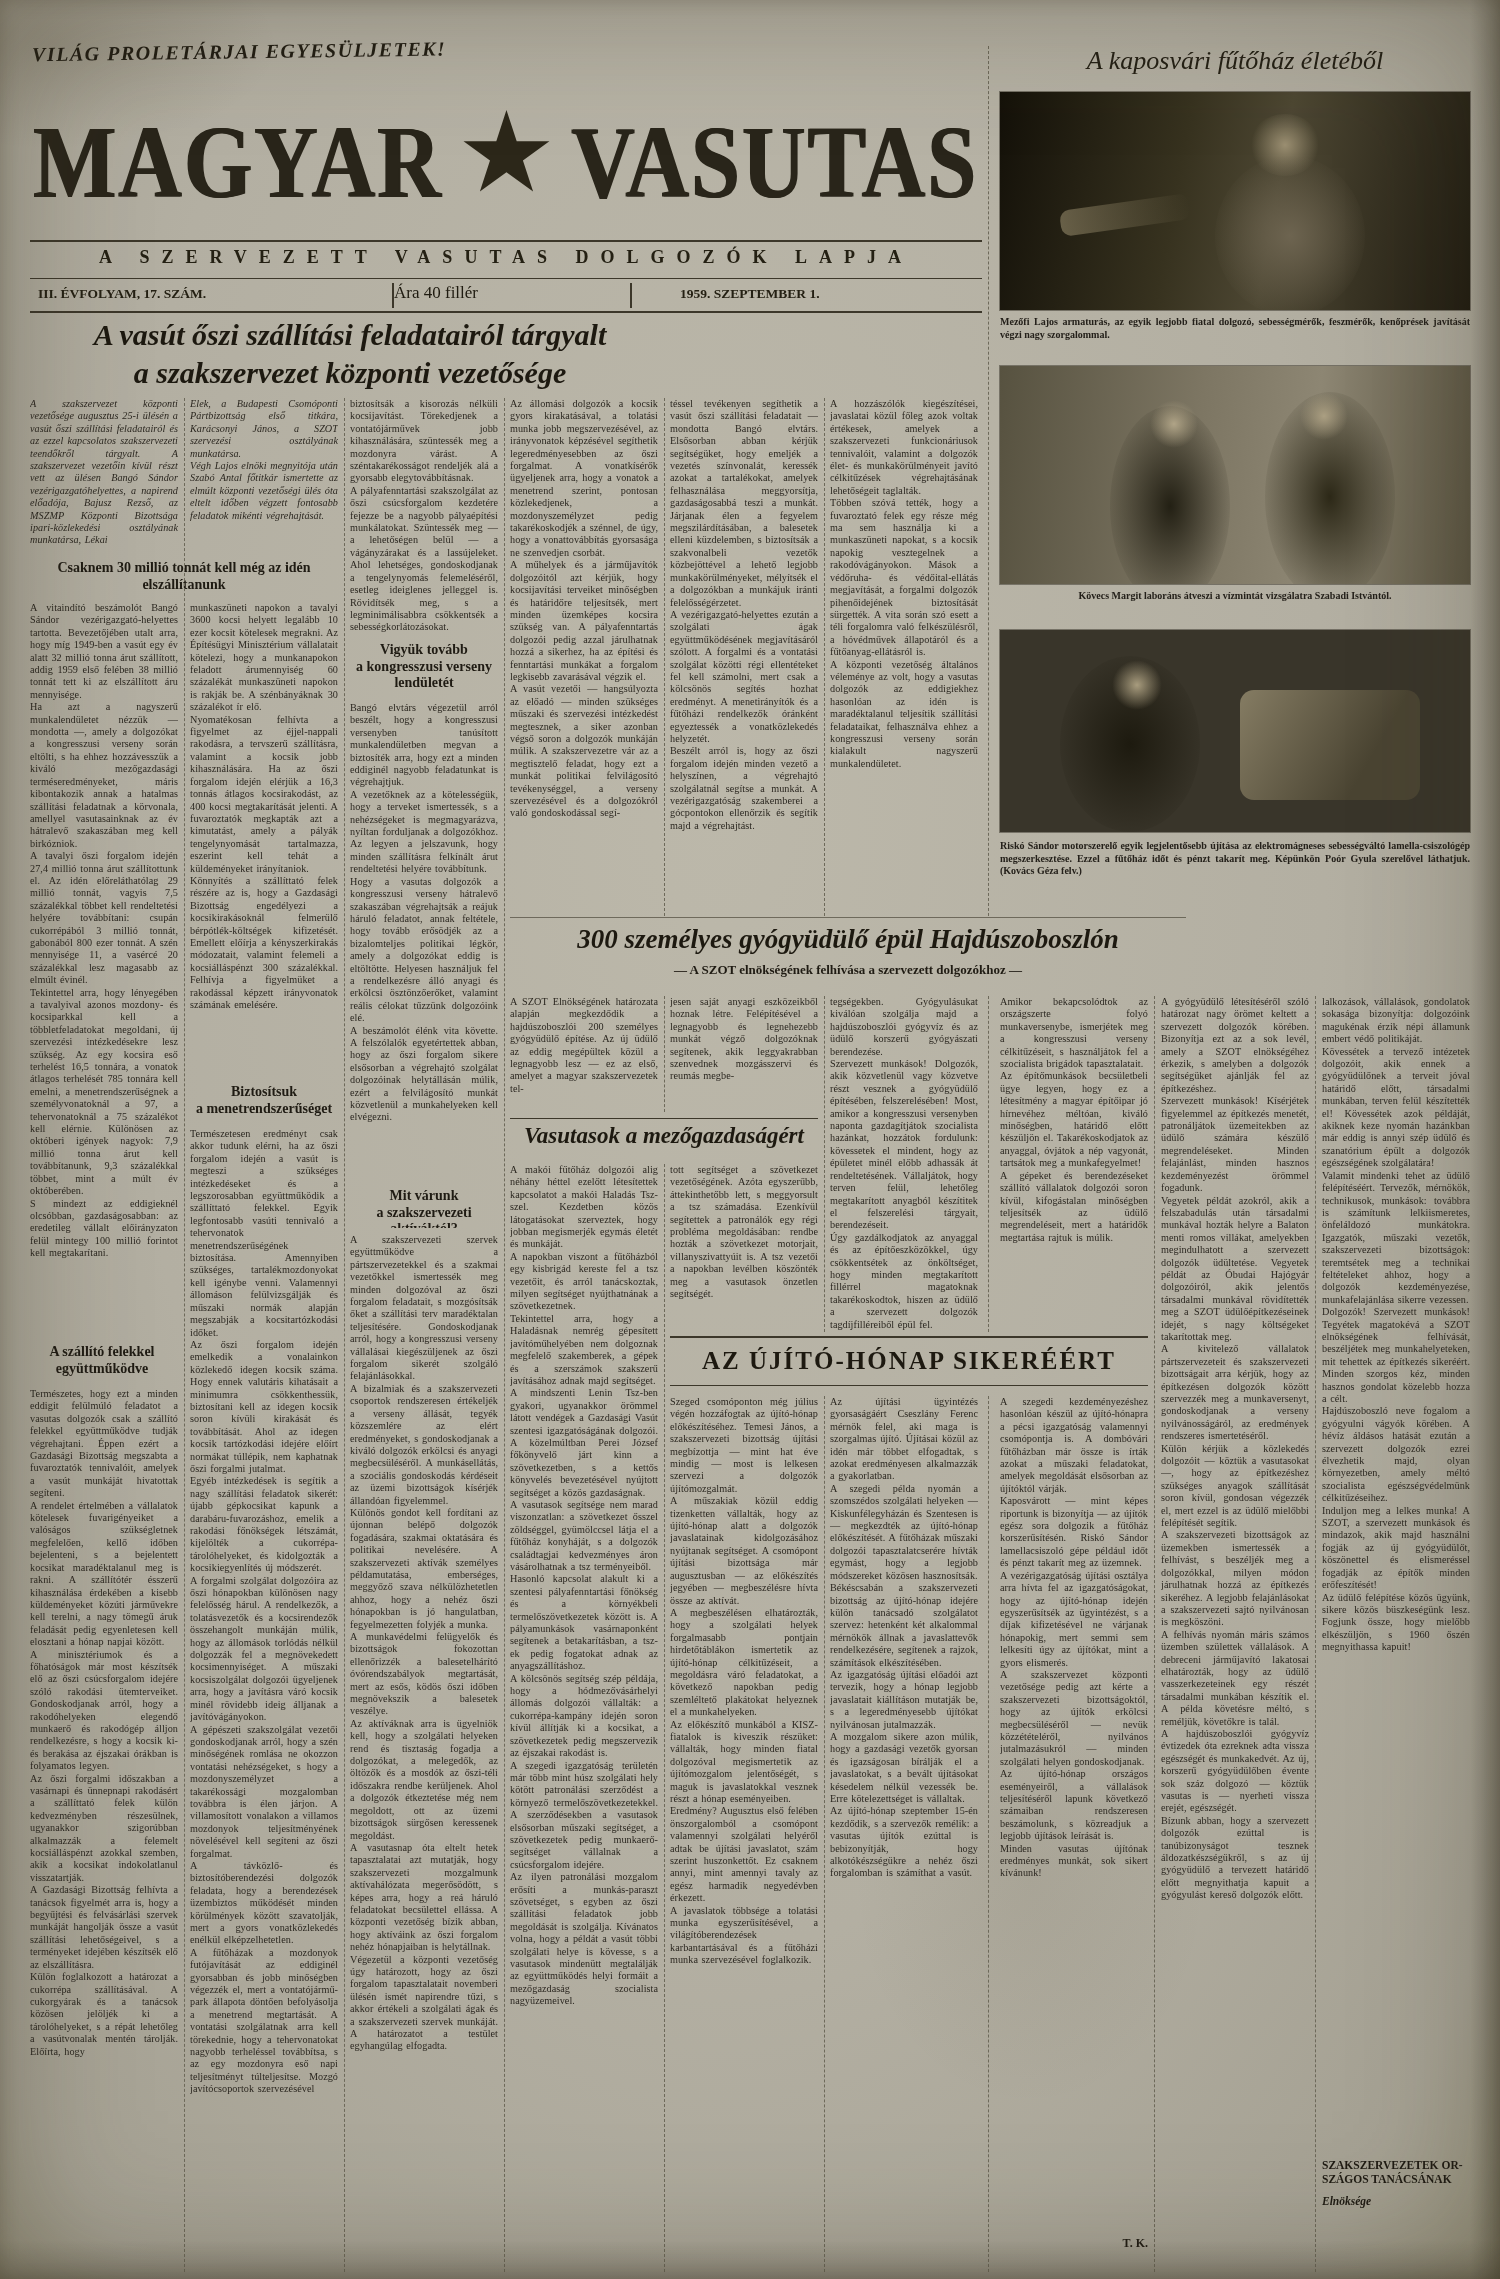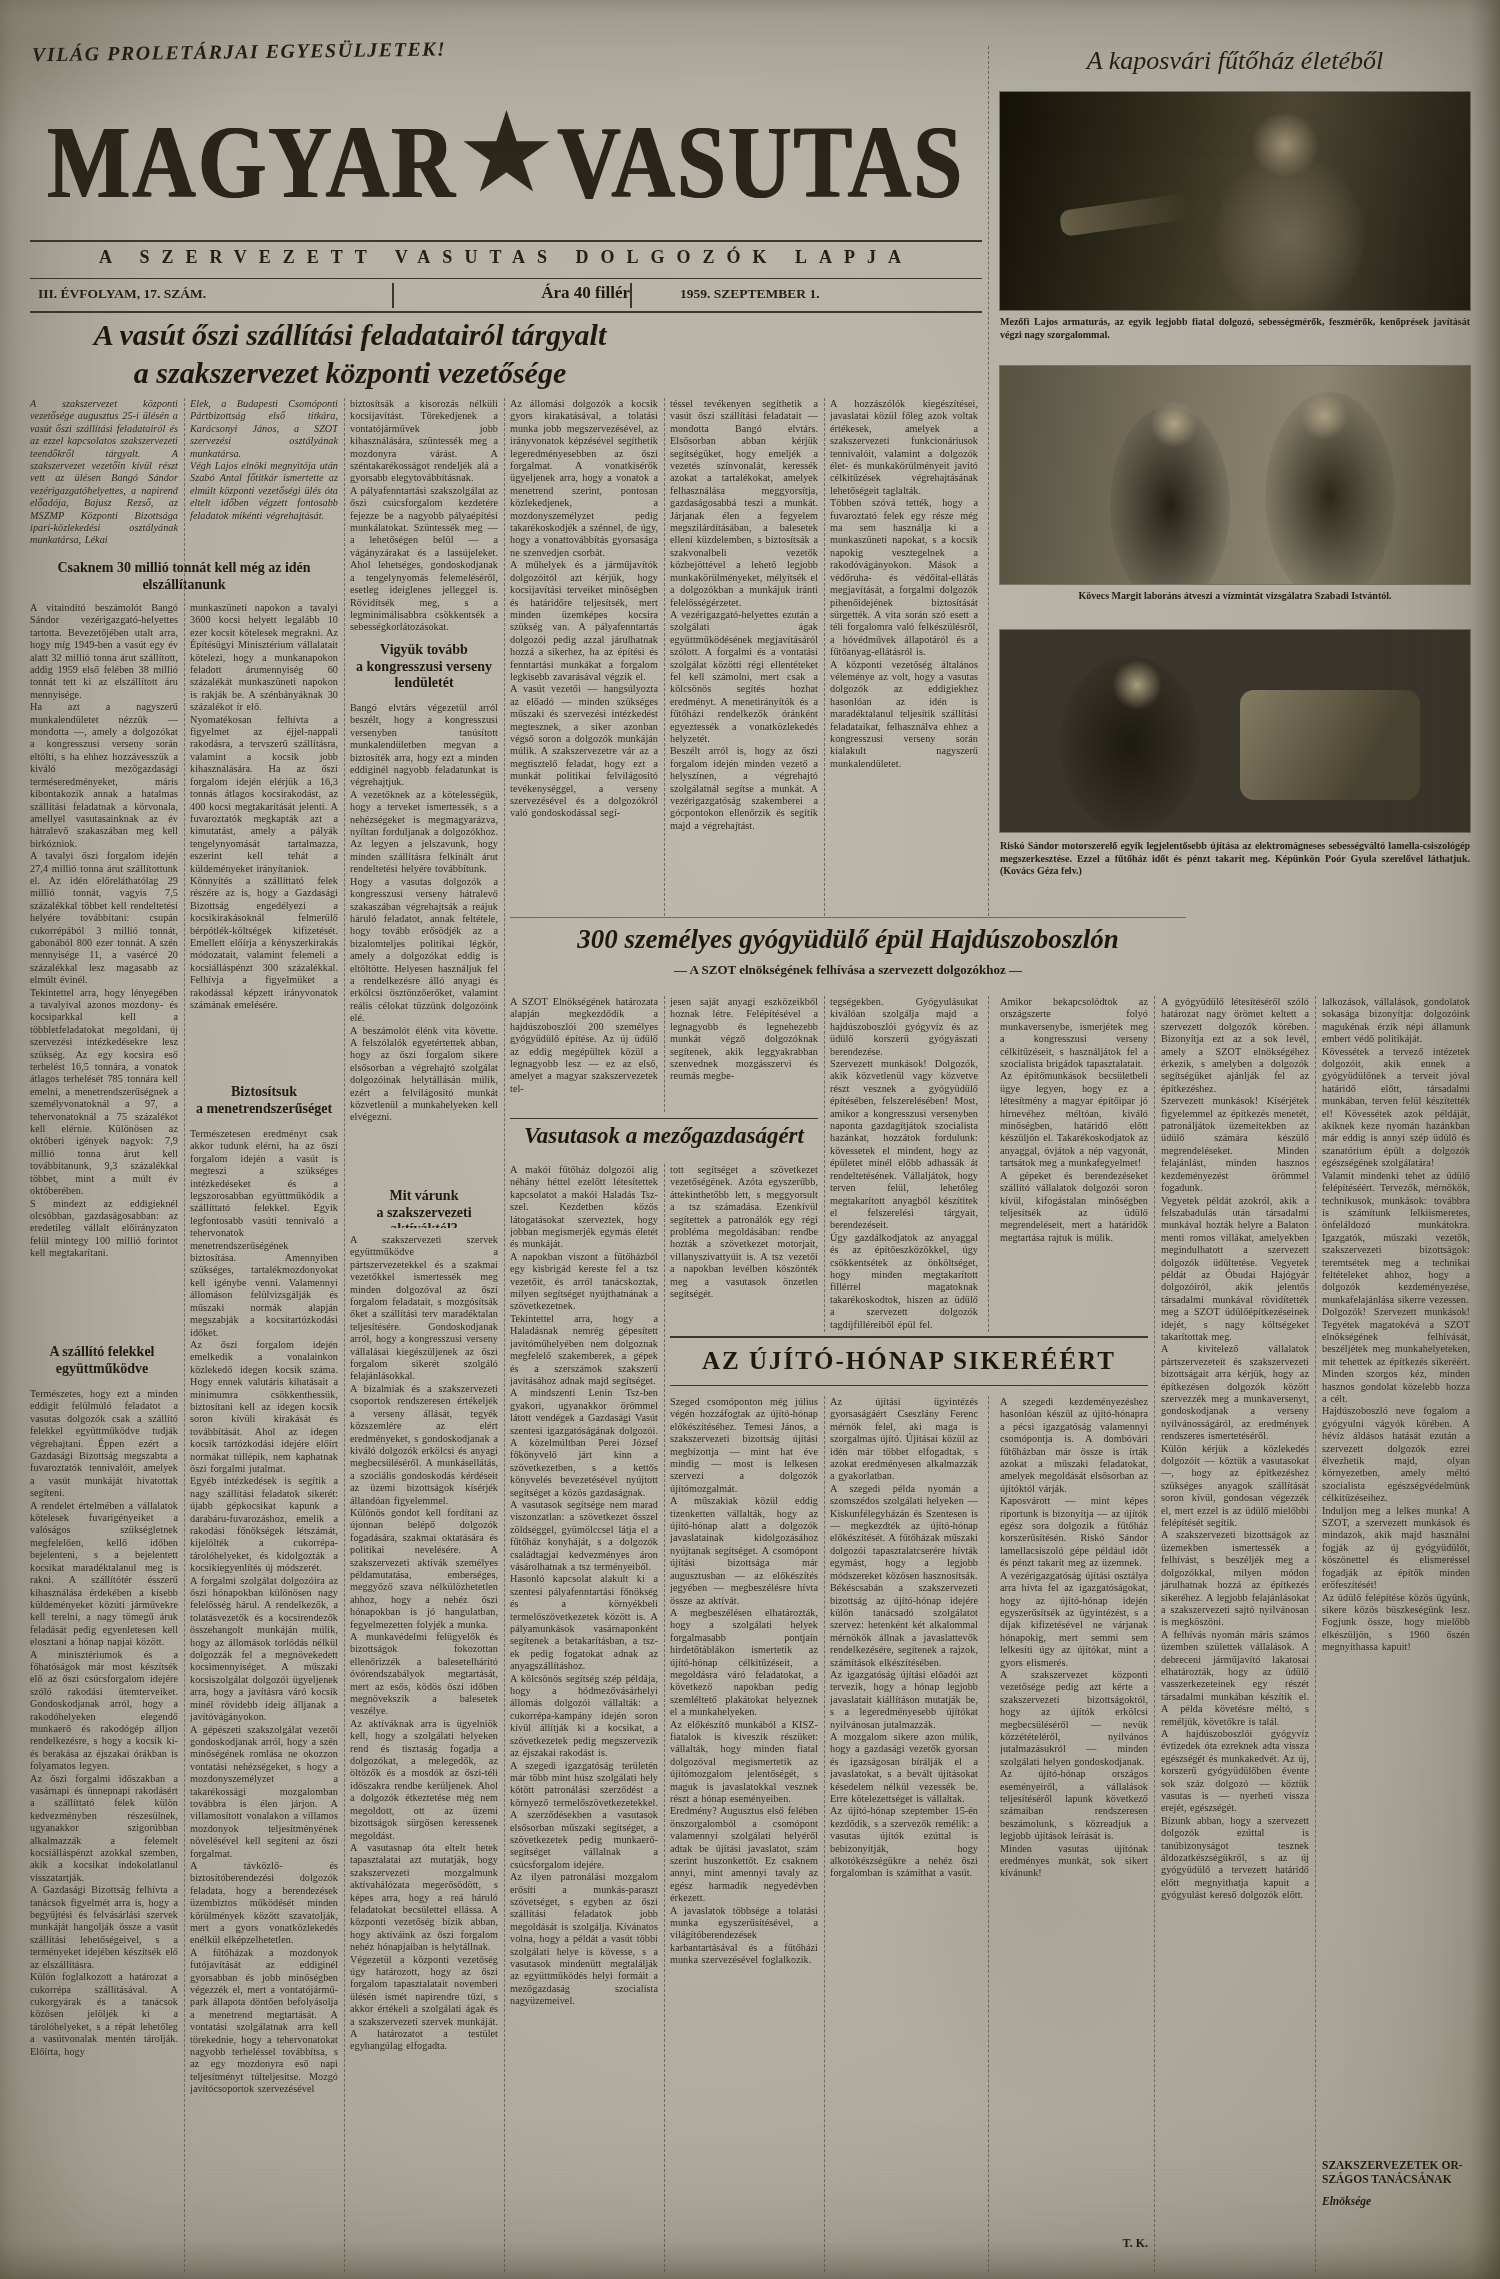--- a/index.html
+++ b/index.html
@@ -17,27 +17,27 @@
   .sh{font-weight:bold;text-align:center;overflow:hidden;color:#1f1b13;font-size:14px;line-height:16.5px;white-space:pre-line}
   .hl{font-weight:bold;font-style:italic;text-align:center;color:#1d1910}
   .rule{background:#3c372a}
   .vr{width:0;border-left:1px dashed #6d695a}
   .cap{font-size:10px;line-height:12.6px;font-weight:bold;text-align:justify;color:#24201a;white-space:pre-line;overflow:hidden}
   .cap.c{text-align:center}
   .photo{position:absolute;overflow:hidden;background:#39352a;box-shadow:0 0 0 1px rgba(40,36,26,.45)}
   .blob{position:absolute;border-radius:50%}
   .slogan{font-size:20px;font-weight:bold;font-style:italic;letter-spacing:1.5px;transform:rotate(-.8deg);color:#211d13}
   .feat{font-size:26px;font-style:italic;text-align:center;color:#242015}
-  .mast{display:flex;align-items:center;justify-content:center;}
+  .mast{display:flex;align-items:center;justify-content:center;gap:14px}
   .mw{font-size:88px;font-weight:bold;letter-spacing:2px;color:#29251a;transform:scaleY(1.18);
       text-shadow:1.5px 0 0 #29251a}
   .mstar{font-size:112px;line-height:.8;color:#2c2719;transform:translateY(-8px)}
   .subt{font-size:18px;font-weight:bold;text-align:center;letter-spacing:12px;color:#2420130;color:#242013}
   .iss{font-size:13.5px;font-weight:bold;color:#242013}
-  .price{font-size:17px;font-weight:bold;text-align:right;border-left:2px solid #3c372a;border-right:2px solid #3c372a;color:#1f1b10}
+  .price{font-size:17px;font-weight:normal;text-align:left;border-left:2px solid #3c372a;border-right:2px solid #3c372a;color:#1f1b10}
   .sig{font-size:11.5px;font-weight:bold;text-align:left;line-height:14px;white-space:pre-line;color:#1f1b13}
   .byl{font-size:12px;font-weight:bold;text-align:right;color:#1f1b13}
   .stain{position:absolute;pointer-events:none}
 </style>
 </head>
 <body>
 
 <div id="page">
 
   <div class="stain" style="left:0;top:0;width:280px;height:150px;background:radial-gradient(ellipse at 20% 30%,rgba(55,45,22,.16),rgba(55,45,22,0) 70%)"></div>

